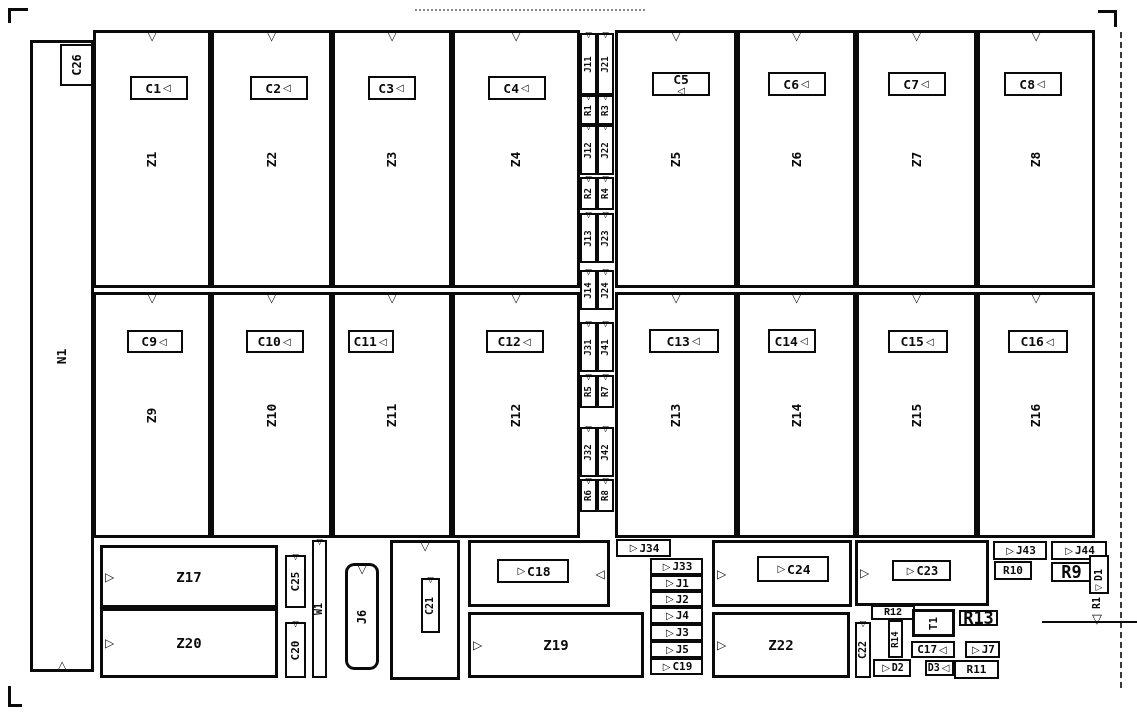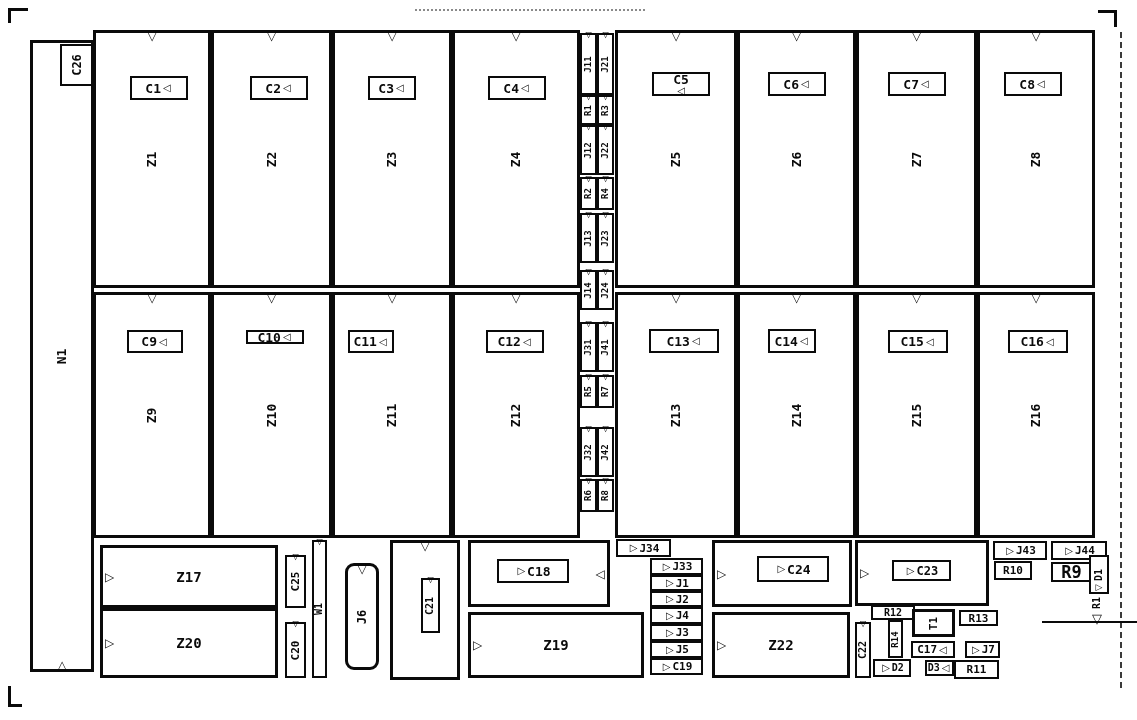--- a/index.html
+++ b/index.html
@@ -140,21 +140,21 @@
       <span class="tri nt">▽</span>
     </div>
     <div class="comp b3" style="left: 977px; top: 292px; width: 118px; height: 246px;">
       <span class="lbl vert" style="font-size: 13px;">Z16</span>
       <span class="tri nt">▽</span>
     </div>
     <div class="comp b2" style="left: 127px; top: 330px; width: 56px; height: 23px;">
       <span class="lbl" style="font-size: 13px;">C9</span>
       <span class="tri inR">◁</span>
     </div>
-    <div class="comp b2" style="left: 246px; top: 330px; width: 58px; height: 14px;">
+    <div class="comp b2" style="left: 246px; top: 330px; width: 58px; height: 23px;">
       <span class="lbl" style="font-size: 13px;">C10</span>
       <span class="tri inR">◁</span>
     </div>
     <div class="comp b2" style="left: 348px; top: 330px; width: 46px; height: 23px;">
       <span class="lbl" style="font-size: 13px;">C11</span>
       <span class="tri inR">◁</span>
     </div>
     <div class="comp b2" style="left: 486px; top: 330px; width: 58px; height: 23px;">
       <span class="lbl" style="font-size: 13px;">C12</span>
       <span class="tri inR">◁</span>
@@ -358,31 +358,31 @@
     <div class="comp b2" style="left: 994px; top: 561px; width: 38px; height: 19px;">
       <span class="lbl" style="font-size: 11px;">R10</span>
     </div>
     <div class="comp b2" style="left: 1051px; top: 562px; width: 41px; height: 20px;">
       <span class="lbl" style="font-size: 17px;">R9</span>
     </div>
     <div class="comp b2" style="left: 1089px; top: 555px; width: 20px; height: 39px;">
       <span class="lbl vert" style="font-size: 10px;">D1</span>
       <span class="tri db">▷</span>
     </div>
-    <div class="comp b2" style="left: 871px; top: 605px; width: 44px; height: 15px;">
+    <div class="comp b2" style="left: 871px; top: 605px; width: 44px; height: 15px; font-family: Liberation Mono, monospace;">
       <span class="lbl" style="font-size: 10px;">R12</span>
     </div>
     <div class="comp b2" style="left: 888px; top: 620px; width: 15px; height: 38px;">
       <span class="lbl vert" style="font-size: 9px;">R14</span>
     </div>
     <div class="comp b3" style="left: 912px; top: 609px; width: 43px; height: 28px;">
       <span class="lbl vert" style="font-size: 11px;">T1</span>
     </div>
     <div class="comp b2" style="left: 959px; top: 610px; width: 39px; height: 16px;">
-      <span class="lbl" style="font-size: 11px;">R13</span>
+      <span class="lbl" style="font-size: 17px;">R13</span>
     </div>
     <div class="comp b2" style="left: 855px; top: 622px; width: 16px; height: 56px;">
       <span class="lbl vert" style="font-size: 10px;">C22</span>
       <span class="tri nt">▽</span>
     </div>
     <div class="comp b2" style="left: 911px; top: 641px; width: 44px; height: 17px;">
       <span class="lbl" style="font-size: 11px;">C17</span>
       <span class="tri inR">◁</span>
     </div>
     <div class="comp b2" style="left: 965px; top: 641px; width: 35px; height: 17px;">

